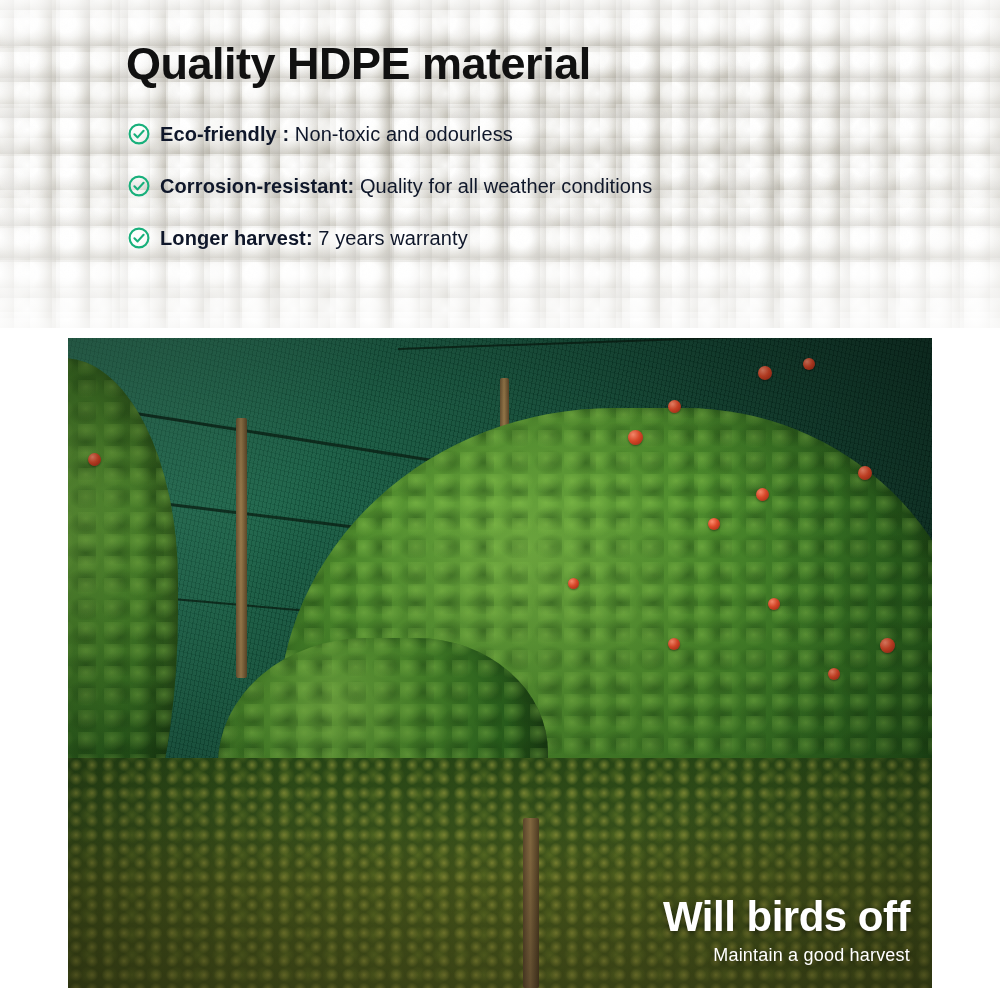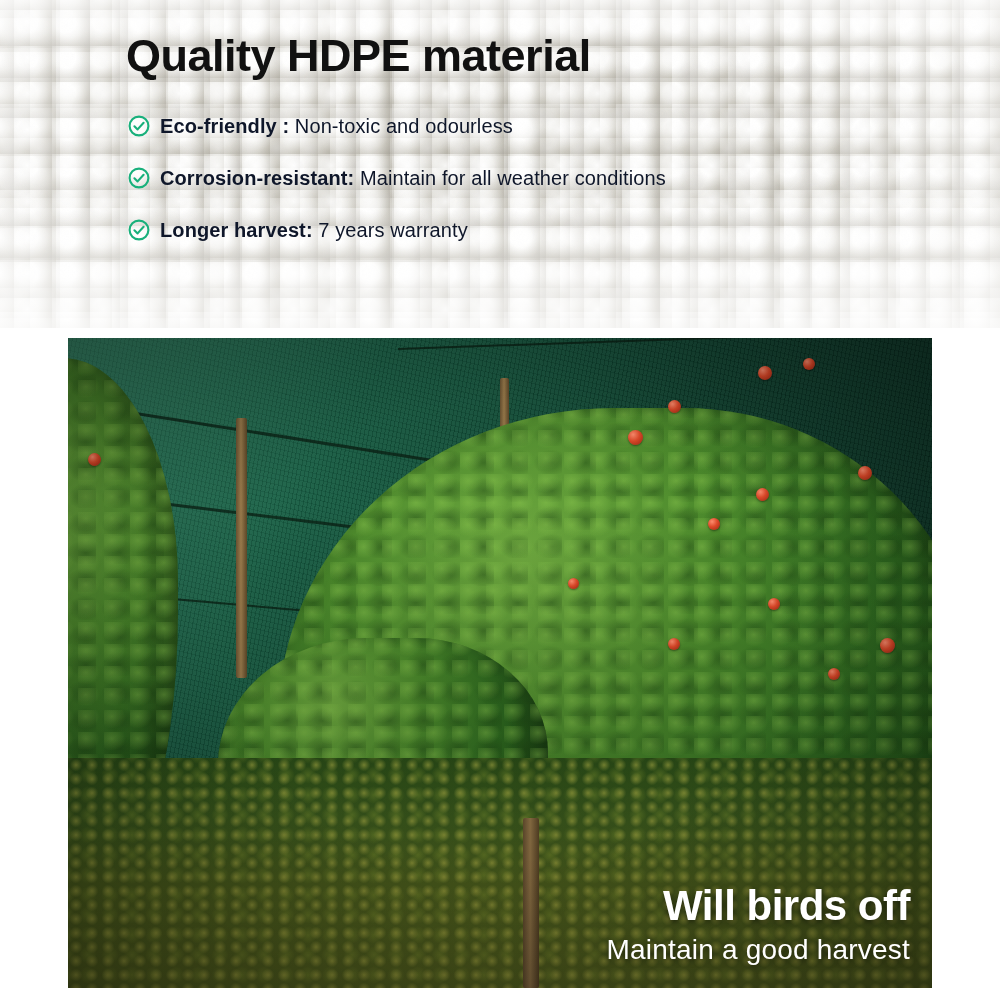--- a/index.html
+++ b/index.html
@@ -57,21 +57,21 @@
     position: absolute;
     inset: 0;
     background:
       linear-gradient(180deg, rgba(255,255,255,0.55) 0%, rgba(255,255,255,0.0) 22%),
       linear-gradient(180deg, rgba(255,255,255,0.0) 55%, rgba(255,255,255,0.72) 100%),
       linear-gradient(90deg, rgba(255,255,255,0.35) 0%, rgba(255,255,255,0.0) 20%, rgba(255,255,255,0.0) 78%, rgba(255,255,255,0.4) 100%);
   }
   .top-content {
     position: absolute;
     left: 0;
-    top: 8px;
+    top: 16px;
     width: 1000px;
     height: 328px;
   }
   .headline {
     position: absolute;
     left: 126px;
     top: 22px;
     font-size: 45px;
     font-weight: bold;
     color: #111111;
@@ -209,21 +209,21 @@
     text-shadow: 0 2px 6px rgba(0,0,0,0.55);
   }
   .caption-title {
     font-size: 42px;
     font-weight: bold;
     line-height: 1.05;
     letter-spacing: -0.5px;
     white-space: nowrap;
   }
   .caption-sub {
-    font-size: 28px;
+    font-size: 18px;
     font-weight: normal;
     margin-top: 6px;
     letter-spacing: 0.2px;
     white-space: nowrap;
   }
 </style>
 </head>
 <body>
 
 <div class="page">
@@ -248,21 +248,21 @@
         </div>
 
 
         <div class="feature-row">
           <span class="check-icon">
             <svg width="22" height="22" viewBox="0 0 22 22">
               <circle cx="11" cy="11" r="9.4" fill="none" stroke="#18b07b" stroke-width="2.1"></circle>
               <path d="M6.4 11.3 L9.6 14.4 L15.6 7.8" fill="none" stroke="#18b07b" stroke-width="2.1" stroke-linecap="round" stroke-linejoin="round"></path>
             </svg>
           </span>
-          <span class="feature-text"><span class="lead">Corrosion-resistant:</span><span> Maintain for all weather conditions</span></span>
+          <span class="feature-text"><span class="lead">Corrosion-resistant:</span><span> Quality for all weather conditions</span></span>
         </div>
 
         <div class="feature-row">
           <span class="check-icon">
             <svg width="22" height="22" viewBox="0 0 22 22">
               <circle cx="11" cy="11" r="9.4" fill="none" stroke="#18b07b" stroke-width="2.1"></circle>
               <path d="M6.4 11.3 L9.6 14.4 L15.6 7.8" fill="none" stroke="#18b07b" stroke-width="2.1" stroke-linecap="round" stroke-linejoin="round"></path>
             </svg>
           </span>
           <span class="feature-text"><span class="lead">Longer harvest:</span><span> 7 years warranty</span></span>

